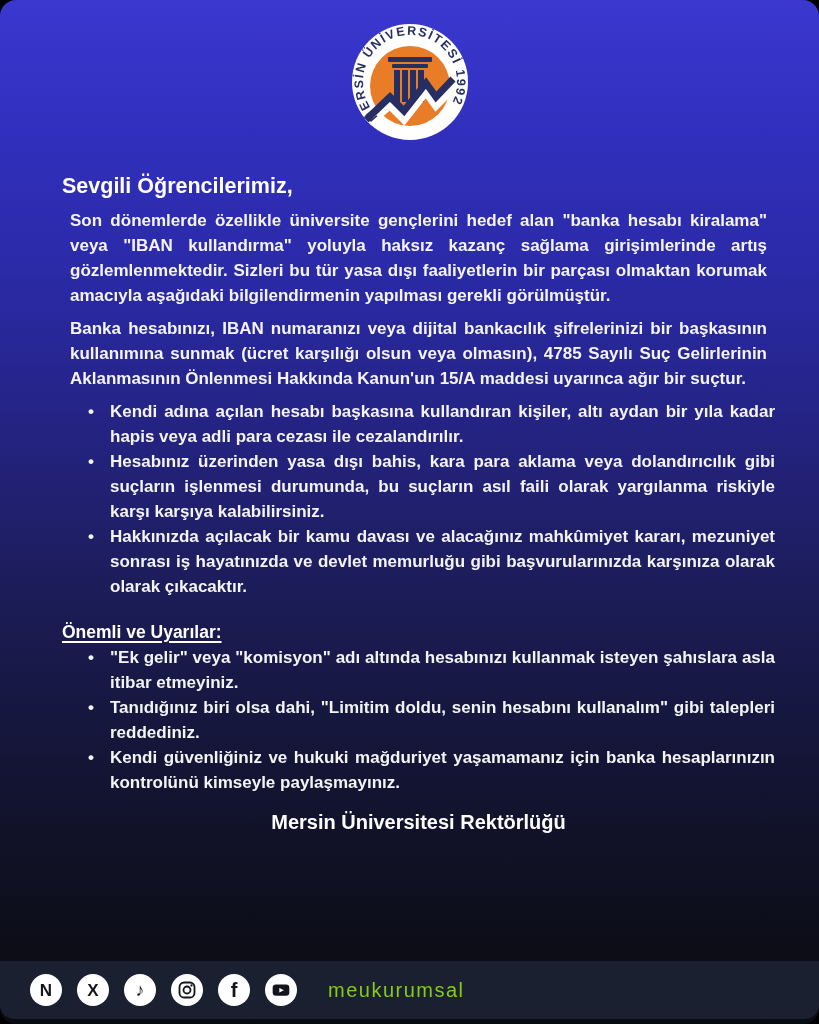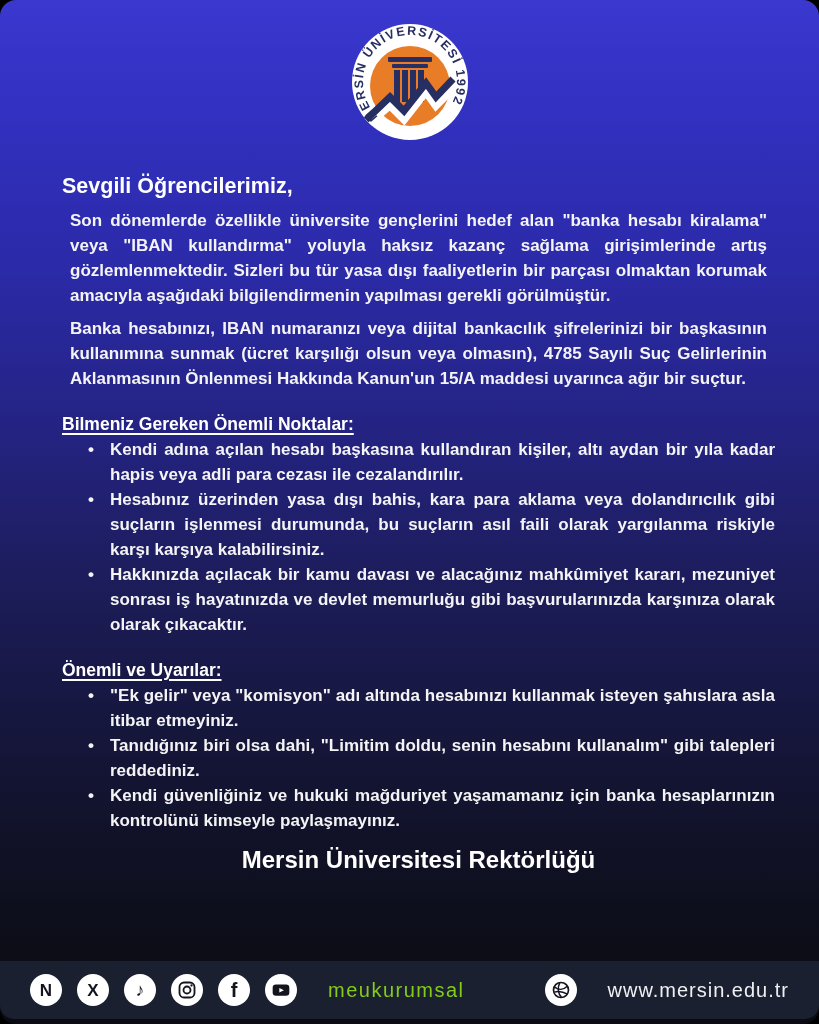--- a/index.html
+++ b/index.html
@@ -58,21 +58,21 @@
     margin:0;padding:0 0 0 48px;
   }
   ul.bullets li::before{
     content:"\2022";
     position:absolute;left:26px;top:0;
     color:#f4f4f6;
   }
   .signature{
     margin-top:14px;
     text-align:center;
-    font-size:24px;line-height:26px;color:#ffffff;
+    font-size:20px;line-height:26px;color:#ffffff;
   }
   
   .footer{
     position:absolute;left:0;right:0;bottom:5px;height:58px;
     background:#1b2030;
     border-radius:0 0 14px 14px;
     display:flex;align-items:center;justify-content:space-between;
     padding:0 30px;box-sizing:border-box;
   }
   .footer-left,.footer-right{display:flex;align-items:center;}
@@ -129,21 +129,20 @@
       </text>
     </svg>
   </div>
 
   <div class="letter">
     <h1 class="salutation">Sevgili Öğrencilerimiz,</h1>
 
     <p class="para">Son dönemlerde özellikle üniversite gençlerini hedef alan "banka hesabı kiralama" veya "IBAN kullandırma" yoluyla haksız kazanç sağlama girişimlerinde artış gözlemlenmektedir. Sizleri bu tür yasa dışı faaliyetlerin bir parçası olmaktan korumak amacıyla aşağıdaki bilgilendirmenin yapılması gerekli görülmüştür.</p>
     <p class="para">Banka hesabınızı, IBAN numaranızı veya dijital bankacılık şifrelerinizi bir başkasının kullanımına sunmak (ücret karşılığı olsun veya olmasın), 4785 Sayılı Suç Gelirlerinin Aklanmasının Önlenmesi Hakkında Kanun'un 15/A maddesi uyarınca ağır bir suçtur.</p>
 
-    <h2 class="section-heading">Bilmeniz Gereken Önemli Noktalar:</h2>
     <ul class="bullets">
       <li>Kendi adına açılan hesabı başkasına kullandıran kişiler, altı aydan bir yıla kadar hapis veya adli para cezası ile cezalandırılır.</li>
       <li>Hesabınız üzerinden yasa dışı bahis, kara para aklama veya dolandırıcılık gibi suçların işlenmesi durumunda, bu suçların asıl faili olarak yargılanma riskiyle karşı karşıya kalabilirsiniz.</li>
       <li>Hakkınızda açılacak bir kamu davası ve alacağınız mahkûmiyet kararı, mezuniyet sonrası iş hayatınızda ve devlet memurluğu gibi başvurularınızda karşınıza olarak olarak çıkacaktır.</li>
     </ul>
 
     <h2 class="section-heading">Önemli ve Uyarılar:</h2>
     <ul class="bullets">
       <li>"Ek gelir" veya "komisyon" adı altında hesabınızı kullanmak isteyen şahıslara asla itibar etmeyiniz.</li>
       <li>Tanıdığınız biri olsa dahi, "Limitim doldu, senin hesabını kullanalım" gibi talepleri reddediniz.</li>
@@ -176,26 +175,15 @@
       </span>
       <span class="social-circle">
         <svg width="20" height="20" viewBox="0 0 24 24">
           <rect x="2" y="5.5" width="20" height="13.5" rx="4" fill="#14141c"></rect>
           <path d="M10 9.5 L15.5 12.25 L10 15 Z" fill="#ffffff"></path>
         </svg>
       </span>
       <span class="handle-text">meukurumsal</span>
     </div>
 
-    <div class="footer-right">
-      <span class="social-circle">
-        <svg width="20" height="20" viewBox="0 0 24 24">
-          <circle cx="12" cy="12" r="9" fill="none" stroke="#14141c" stroke-width="2"></circle>
-          <path d="M4.5 8.5 C9 12 15 12 19.5 7.5" fill="none" stroke="#14141c" stroke-width="1.8"></path>
-          <path d="M4 14.5 C9.5 12.5 15.5 14.5 20 17" fill="none" stroke="#14141c" stroke-width="1.8"></path>
-          <path d="M10.5 3.5 C7.5 9 8.5 17 12.5 20.5" fill="none" stroke="#14141c" stroke-width="1.8"></path>
-        </svg>
-      </span>
-      <span class="website-text">www.mersin.edu.tr</span>
-    </div>
   </div>
 
 </div>
 
 </body></html>

